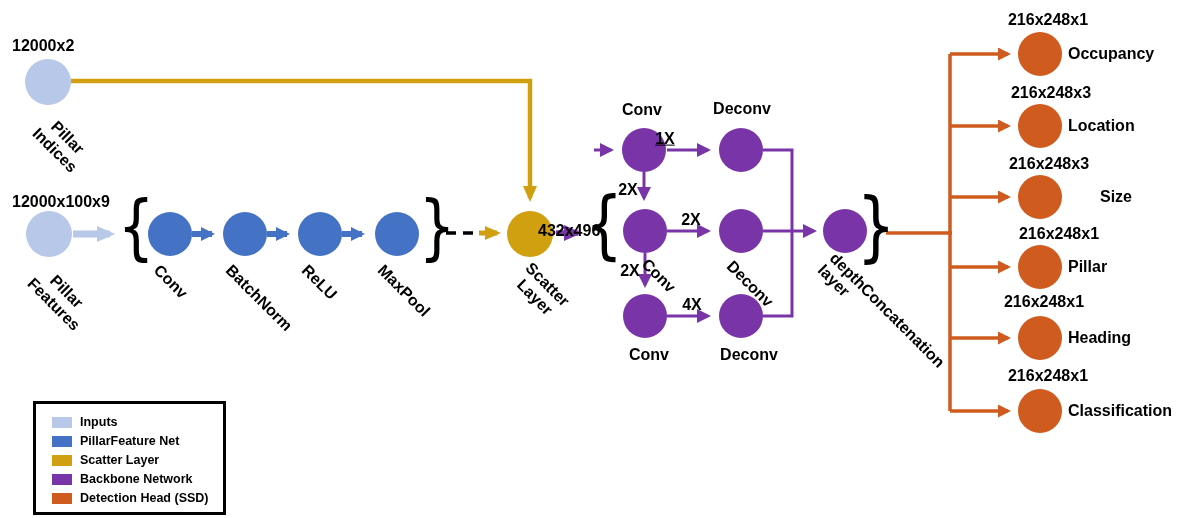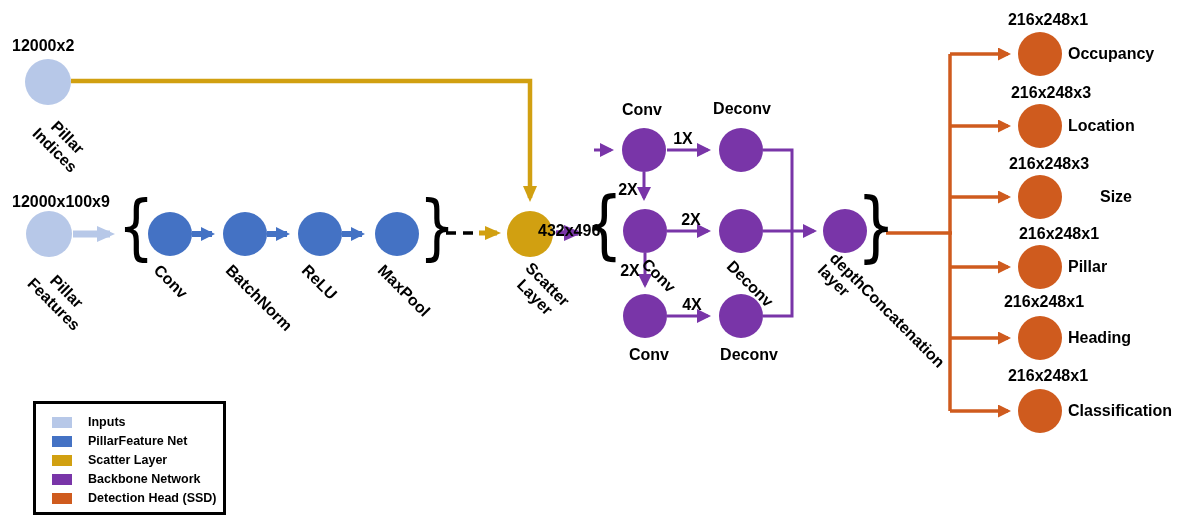--- a/index.html
+++ b/index.html
@@ -14,21 +14,21 @@
   }
   .cc{transform:translate(-50%,-50%);text-align:right;}              
   .cy{transform:translateY(-50%);}                  
   .rc{transform:translate(-50%,-50%) rotate(45deg);text-align:center;line-height:1.12;} 
   .ra{transform-origin:0 0;transform:rotate(45deg);} 
   .brace{font-family:"DejaVu Sans",sans-serif;font-weight:400;}
   .legend-box{
     position:absolute;left:33px;top:401px;width:193px;height:114px;
     border:3px solid #000;background:#fff;box-sizing:border-box;
   }
-  .legend-row{position:absolute;left:16px;display:flex;align-items:center;gap:16px;height:13px;}
+  .legend-row{position:absolute;left:16px;display:flex;align-items:center;gap:8px;height:13px;}
   .legend-row .txt{font-size:12.5px;font-weight:700;white-space:nowrap;line-height:1;}
   .legend-row svg{display:block;}
 </style>
 </head>
 <body>
 
 <div class="canvas">
 
   <svg class="wires" width="1200" height="518" viewBox="0 0 1200 518">
     <defs>
@@ -128,21 +128,21 @@
   <div class="lbl ra" style="left:386px;top:262px;">MaxPool</div>
 
   <div class="lbl" style="left:538px;top:195px;margin-top:28px;">432x496</div>
   <div class="lbl rc" style="left:541px;top:291px;">
     <div>Scatter</div>
     <div>Layer</div>
   </div>
 
   <div class="lbl cc" style="left:642px;top:110px;">Conv</div>
   <div class="lbl cc" style="left:742px;top:109px;">Deconv</div>
-  <div class="lbl cc" style="left:683px;top:139px;">1X</div>
+  <div class="lbl cc" style="left:665px;top:139px;text-decoration:underline;">1X</div>
   <div class="lbl cc" style="left:628px;top:190px;">2X</div>
   <div class="lbl cc" style="left:691px;top:220px;">2X</div>
   <div class="lbl cc" style="left:630px;top:271px;">2X</div>
   <div class="lbl cc" style="left:692px;top:305px;">4X</div>
   <div class="lbl ra" style="left:650px;top:256px;">Conv</div>
   <div class="lbl ra" style="left:735px;top:258px;">Deconv</div>
   <div class="lbl cc" style="left:649px;top:355px;">Conv</div>
   <div class="lbl cc" style="left:749px;top:355px;">Deconv</div>
   <div class="lbl ra" style="left:838px;top:250px;">
     <div>depthConcatenation</div>

